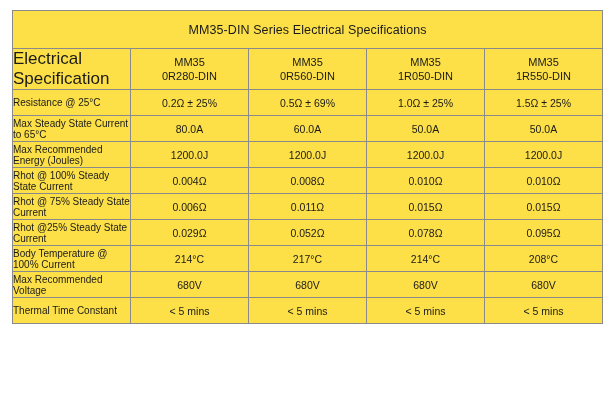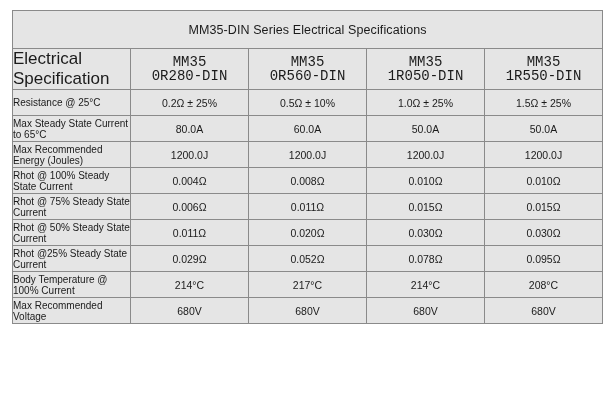--- a/index.html
+++ b/index.html
@@ -19,21 +19,21 @@
     height: 401px;
     box-sizing: border-box;
     padding: 10px 12px 12px 12px;
     background: #ffffff;
   }
   .spec-table {
     width: 591px;
     border-collapse: collapse;
     table-layout: fixed;
     border: 1px solid #6b6b6b;
-    background: #e5e5e5;
+    background: #fde047;
   }
   .spec-table td,
   .spec-table th {
     border: 1px solid #8a8a8a;
     font-weight: normal;
     padding: 0;
   }
   .title-cell {
     height: 37px;
     text-align: center;
@@ -44,24 +44,23 @@
   .hdr-label {
     height: 40px;
     text-align: left;
     padding-left: 8px;
     font-size: 17px;
     vertical-align: middle;
   }
   .hdr-part {
     height: 40px;
     text-align: center;
-    font-size: 14px;
+    font-size: 11px;
     line-height: 14px;
     vertical-align: middle;
-    font-family: Liberation Mono, monospace;
   }
   .hdr-part span {
     display: block;
   }
   .row-label {
     height: 25px;
     text-align: left;
     padding-left: 8px;
     font-size: 10px;
     vertical-align: middle;
@@ -100,21 +99,21 @@
         </td>
         <td class="hdr-part col-data">
           <span>MM35</span>
           <span>1R550-DIN</span>
         </td>
       </tr>
 
       <tr>
         <td class="row-label">Resistance @ 25°C</td>
         <td class="row-val">0.2Ω ± 25%</td>
-        <td class="row-val">0.5Ω ± 10%</td>
+        <td class="row-val">0.5Ω ± 69%</td>
         <td class="row-val">1.0Ω ± 25%</td>
         <td class="row-val">1.5Ω ± 25%</td>
       </tr>
       <tr>
         <td class="row-label">Max Steady State Current to 65°C</td>
         <td class="row-val">80.0A</td>
         <td class="row-val">60.0A</td>
         <td class="row-val">50.0A</td>
         <td class="row-val">50.0A</td>
       </tr>
@@ -133,42 +132,42 @@
         <td class="row-val">0.010Ω</td>
       </tr>
       <tr>
         <td class="row-label">Rhot @ 75% Steady State Current</td>
         <td class="row-val">0.006Ω</td>
         <td class="row-val">0.011Ω</td>
         <td class="row-val">0.015Ω</td>
         <td class="row-val">0.015Ω</td>
       </tr>
       <tr>
-        <td class="row-label">Rhot @ 50% Steady State Current</td>
-        <td class="row-val">0.011Ω</td>
-        <td class="row-val">0.020Ω</td>
-        <td class="row-val">0.030Ω</td>
-        <td class="row-val">0.030Ω</td>
-      </tr>
-      <tr>
         <td class="row-label">Rhot @25% Steady State Current</td>
         <td class="row-val">0.029Ω</td>
         <td class="row-val">0.052Ω</td>
         <td class="row-val">0.078Ω</td>
         <td class="row-val">0.095Ω</td>
       </tr>
       <tr>
         <td class="row-label">Body Temperature @ 100% Current</td>
         <td class="row-val">214°C</td>
         <td class="row-val">217°C</td>
         <td class="row-val">214°C</td>
         <td class="row-val">208°C</td>
       </tr>
       <tr>
         <td class="row-label">Max Recommended Voltage</td>
         <td class="row-val">680V</td>
         <td class="row-val">680V</td>
         <td class="row-val">680V</td>
         <td class="row-val">680V</td>
       </tr>
+      <tr>
+        <td class="row-label">Thermal Time Constant</td>
+        <td class="row-val">&lt; 5 mins</td>
+        <td class="row-val">&lt; 5 mins</td>
+        <td class="row-val">&lt; 5 mins</td>
+        <td class="row-val">&lt; 5 mins</td>
+      </tr>
     </tbody>
   </table>
 </div>
 
 </body></html>

